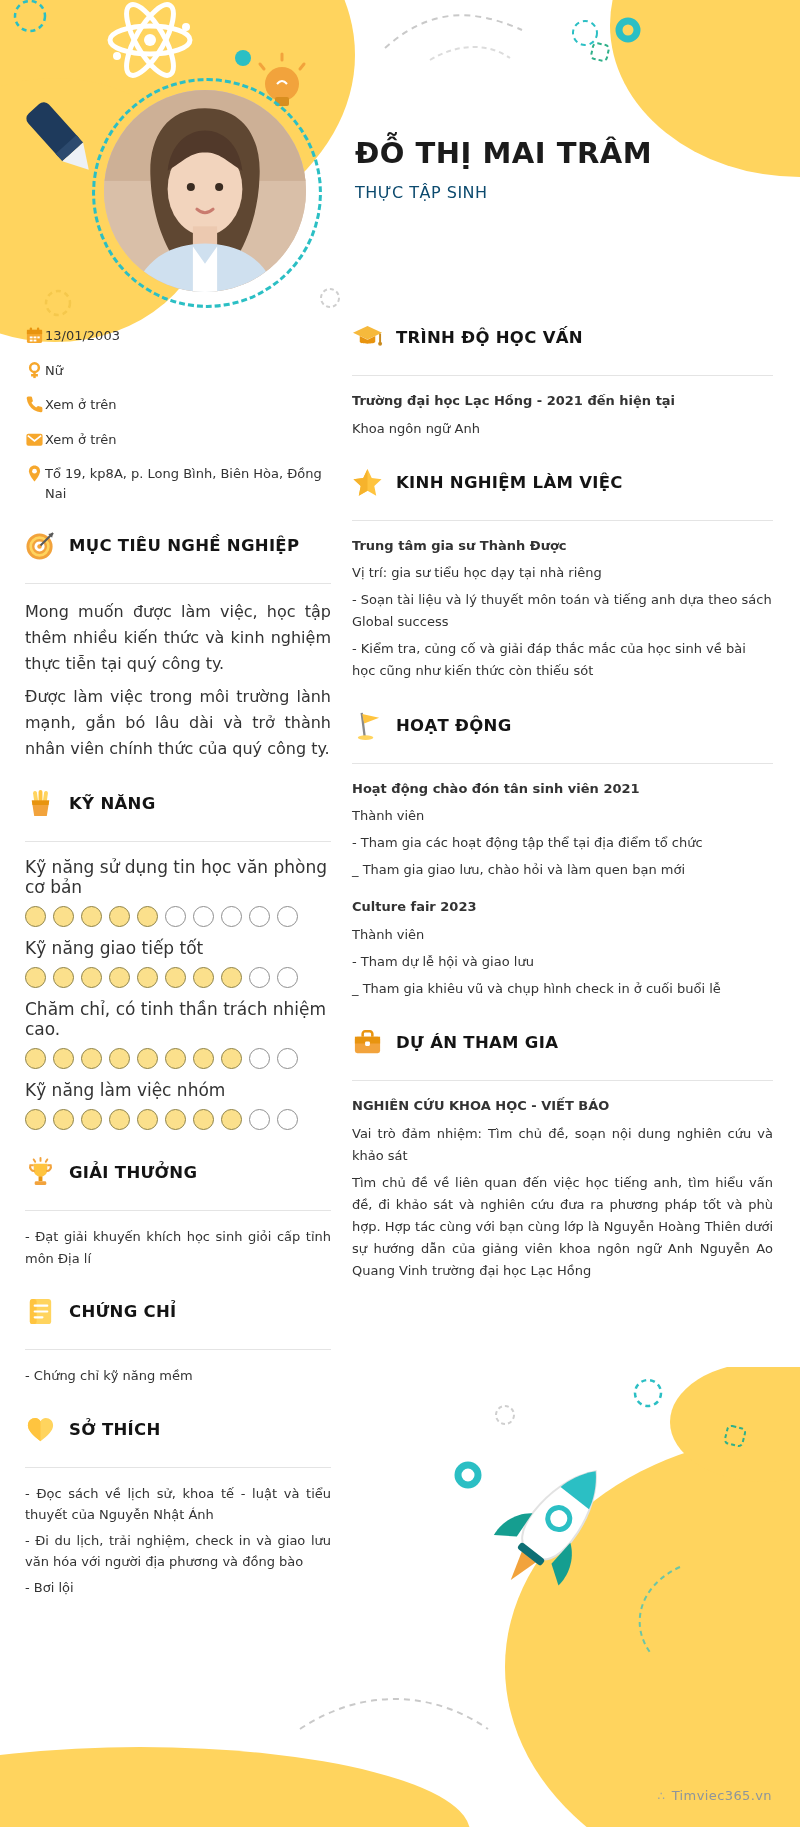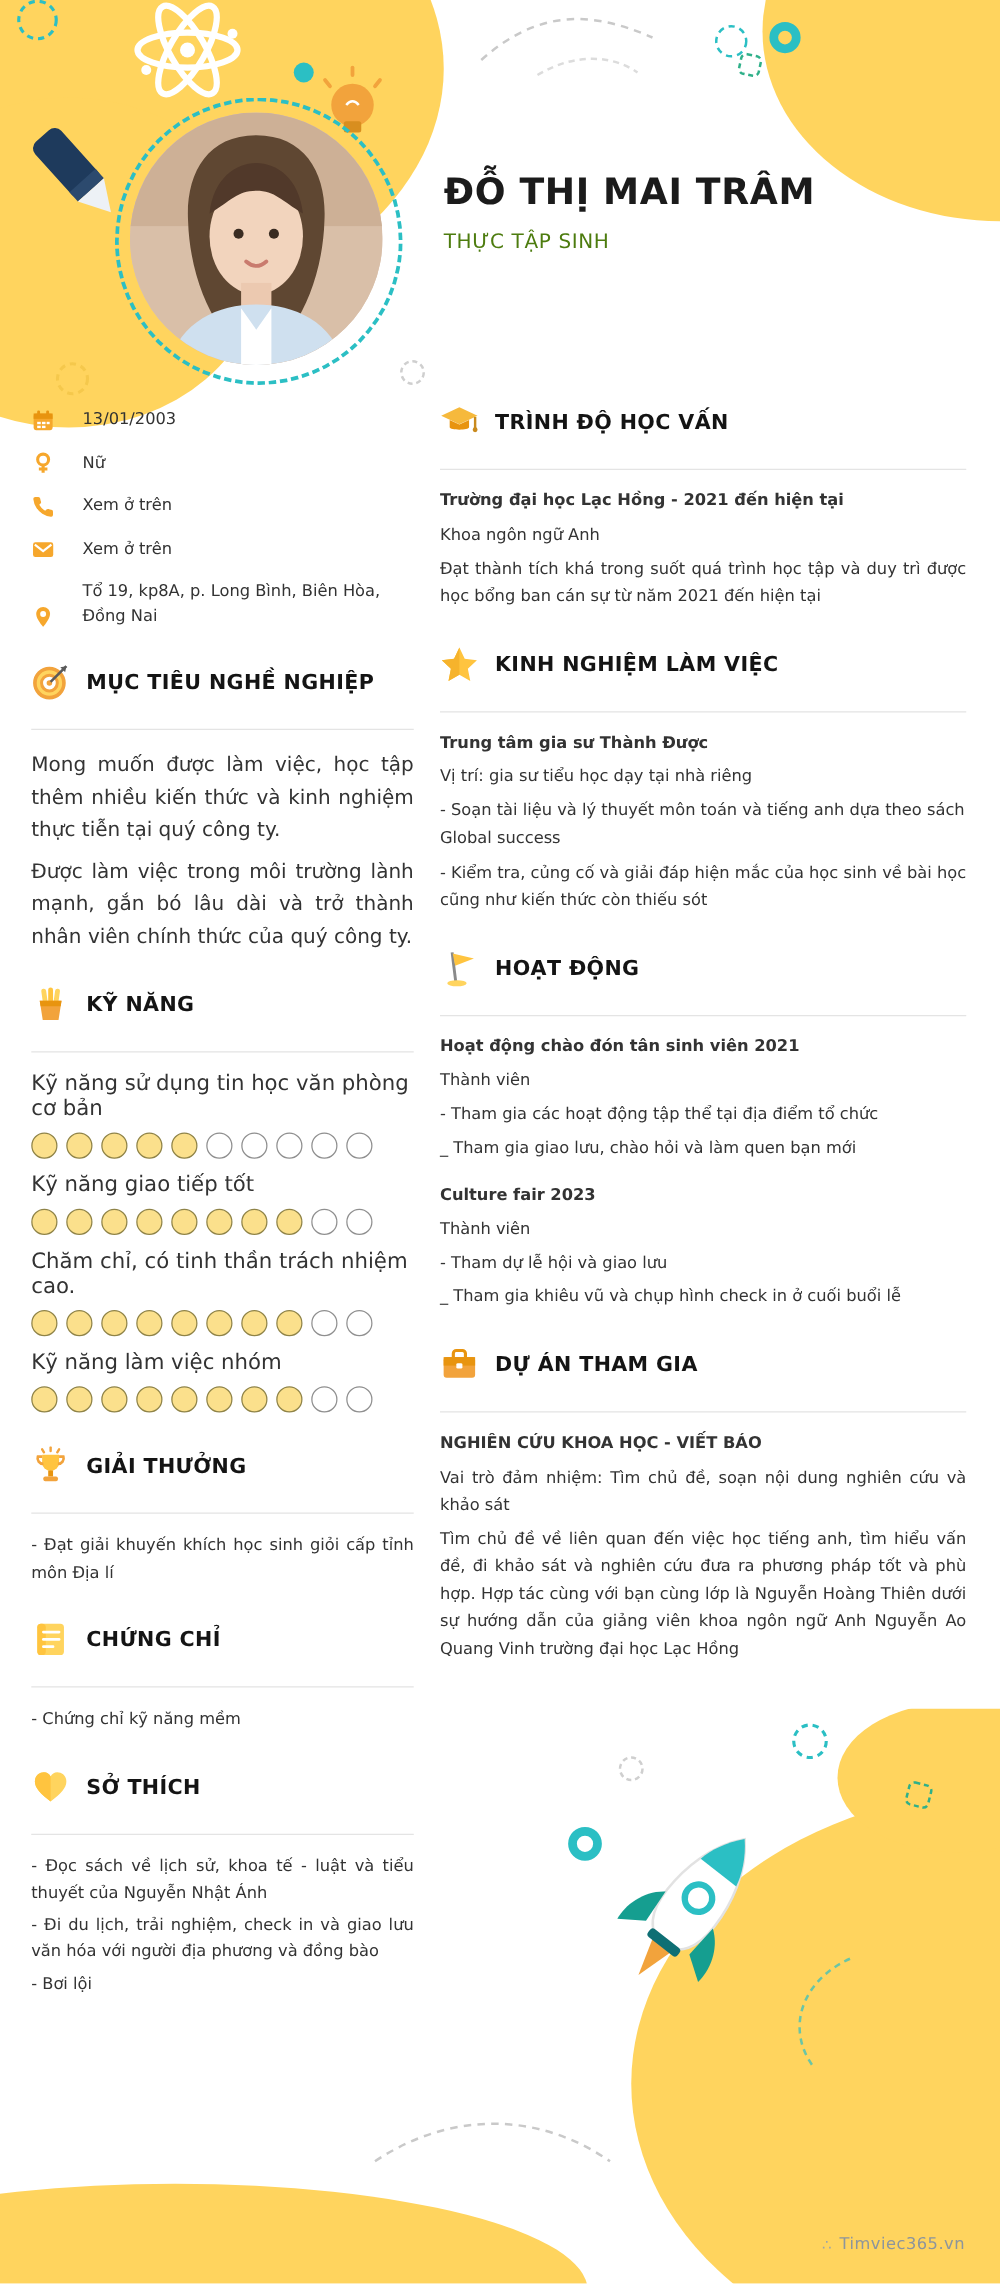--- a/index.html
+++ b/index.html
@@ -14,27 +14,27 @@
 
   
   .photo-ring{position:absolute;left:92px;top:78px;width:224px;height:224px;
     border:3px dashed #2BBFC4;border-radius:50%;}
   .photo{position:absolute;left:9px;top:9px;width:202px;height:202px;border-radius:50%;
     overflow:hidden;background:#dcc3af;}
 
   
   .header-text{position:absolute;left:355px;top:136px;width:420px;}
   .name{font-size:29px;font-weight:bold;color:#1b1b1b;letter-spacing:.5px;}
-  .job{margin-top:13px;font-size:16px;color:#4d7c0f;letter-spacing:.5px;}
+  .job{margin-top:13px;font-size:16px;color:#0c4a6e;letter-spacing:.5px;}
 
   
   .left-col{position:absolute;left:25px;top:326px;width:306px;}
   .right-col{position:absolute;left:352px;top:322px;width:421px;}
 
-  .info-row{display:flex;align-items:flex-end;gap:22px;margin-bottom:15px;font-size:13px;line-height:1.5;}
+  .info-row{display:flex;align-items:flex-start;gap:1px;margin-bottom:15px;font-size:13px;line-height:1.5;}
   .info-icon{width:19px;height:19px;flex:none;margin-top:0;}
 
   .sec-head{display:flex;align-items:center;gap:13px;padding-bottom:22px;
     border-bottom:1px solid #e4e4e4;margin:27px 0 15px 0;}
   .right-col .sec-head:first-child{margin-top:0;}
   .sec-icon{width:31px;height:31px;flex:none;}
   .sec-title{font-size:16.5px;font-weight:bold;color:#141414;letter-spacing:.3px;}
 
   .para{font-size:16px;line-height:1.62;text-align:justify;margin-bottom:7px;}
 
@@ -313,35 +313,34 @@
         <polygon points="16,4 31,11 16,18 1,11" fill="#F6B93C"></polygon>
         <path d="M8 14.5 v6 c0 2.6 16 2.6 16 0 v-6 l-8 3.7 Z" fill="#E8940F"></path>
         <line x1="29" y1="12" x2="29" y2="21" stroke="#C98A1E" stroke-width="2"></line>
         <circle cx="29" cy="22.5" r="2" fill="#C98A1E"></circle>
       </svg>
       <span class="sec-title">TRÌNH ĐỘ HỌC VẤN</span>
     </div>
     <div class="entry">
       <div class="entry-head">Trường đại học Lạc Hồng - 2021 đến hiện tại</div>
       <div class="entry-line">Khoa ngôn ngữ Anh</div>
-      <div class="entry-line justify">Đạt thành tích khá trong suốt quá trình học tập và duy trì được học bổng ban cán sự từ năm 2021 đến hiện tại</div>
     </div>
 
     <div class="sec-head">
       <svg class="sec-icon" viewBox="0 0 32 32">
         <polygon points="16,2 20.4,11.4 30.5,12.6 23,19.6 25,29.7 16,24.6 7,29.7 9,19.6 1.5,12.6 11.6,11.4" fill="#FFC43F"></polygon>
         <polygon points="16,2 11.6,11.4 1.5,12.6 9,19.6 7,29.7 16,24.6" fill="#F6B32C"></polygon>
       </svg>
       <span class="sec-title">KINH NGHIỆM LÀM VIỆC</span>
     </div>
     <div class="entry">
       <div class="entry-head">Trung tâm gia sư Thành Được</div>
       <div class="entry-line">Vị trí: gia sư tiểu học dạy tại nhà riêng</div>
       <div class="entry-line">- Soạn tài liệu và lý thuyết môn toán và tiếng anh dựa theo sách Global success</div>
-      <div class="entry-line">- Kiểm tra, củng cố và giải đáp hiện mắc của học sinh về bài học cũng như kiến thức còn thiếu sót</div>
+      <div class="entry-line">- Kiểm tra, củng cố và giải đáp thắc mắc của học sinh về bài học cũng như kiến thức còn thiếu sót</div>
     </div>
 
     <div class="sec-head">
       <svg class="sec-icon" viewBox="0 0 32 32">
         <line x1="10" y1="3" x2="13" y2="27" stroke="#8a8a8a" stroke-width="2.4"></line>
         <path d="M10.5 4 L28 8 L12.5 14 Z" fill="#FFC43F"></path>
         <ellipse cx="14" cy="28.5" rx="8" ry="2.5" fill="#FFD45E"></ellipse>
       </svg>
       <span class="sec-title">HOẠT ĐỘNG</span>
     </div>

